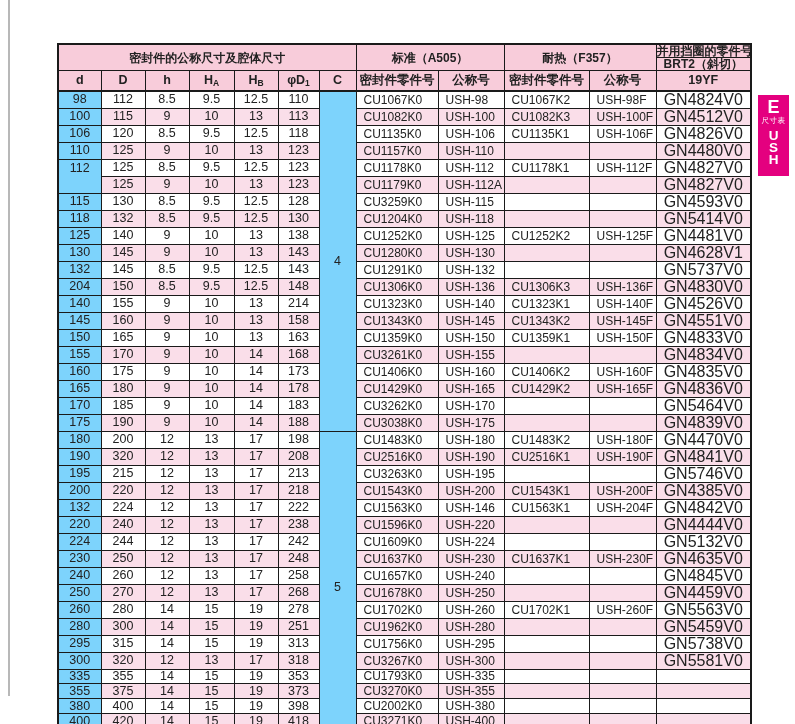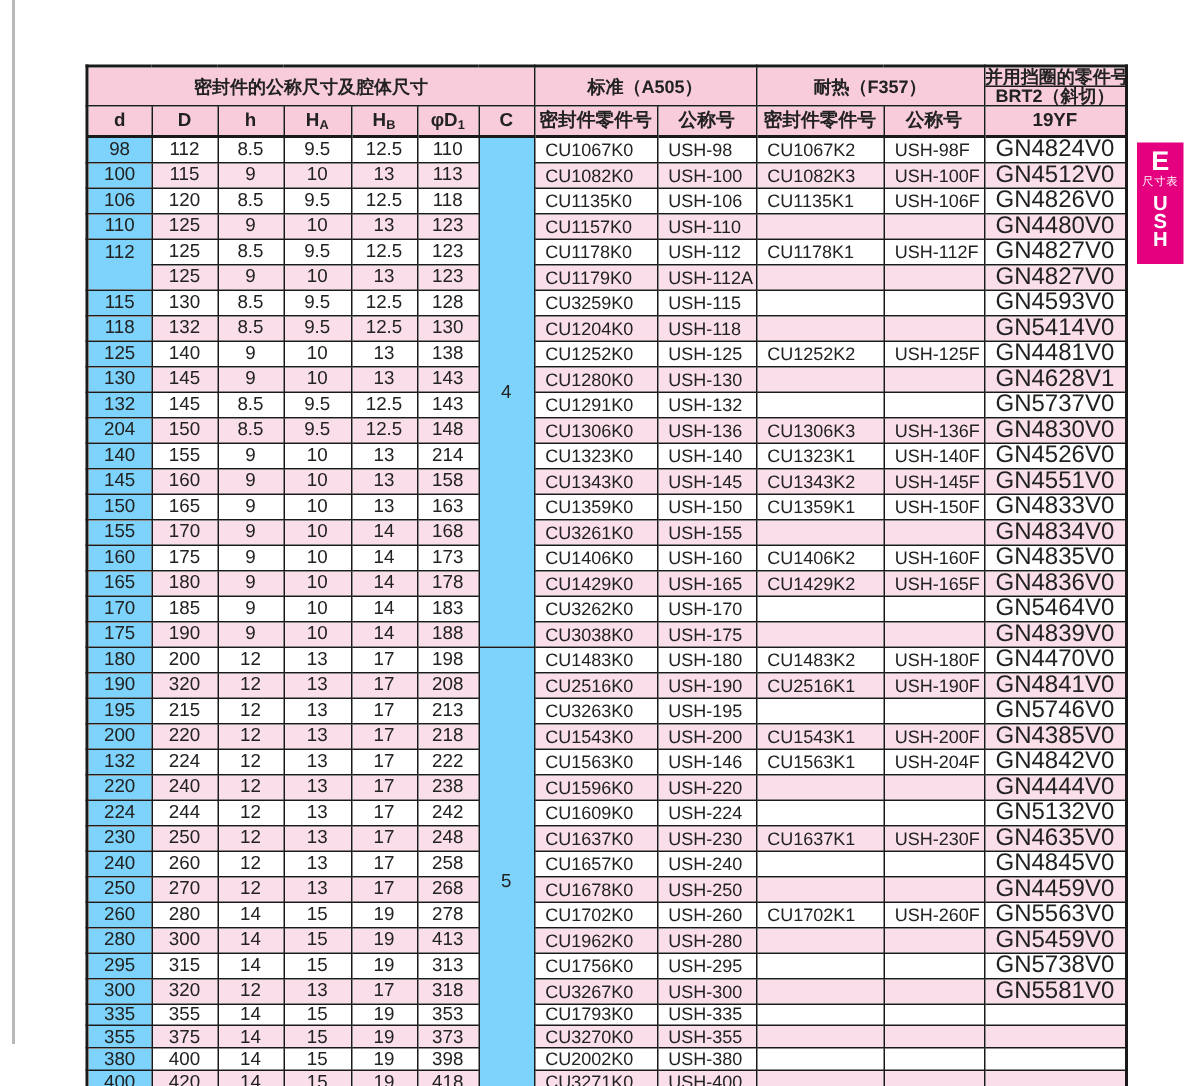--- a/index.html
+++ b/index.html
@@ -502,21 +502,21 @@
         <td class="part">CU1702K1</td>
         <td class="part">USH-260F</td>
         <td class="gn">GN5563V0</td>
       </tr>
       <tr class="pink">
         <td class="wcol">280</td>
         <td>300</td>
         <td>14</td>
         <td>15</td>
         <td>19</td>
-        <td>413</td>
+        <td>251</td>
         <td class="part">CU1962K0</td>
         <td class="part">USH-280</td>
         <td class="part"></td>
         <td class="part"></td>
         <td class="gn">GN5459V0</td>
       </tr>
       <tr>
         <td class="wcol">295</td>
         <td>315</td>
         <td>14</td>

